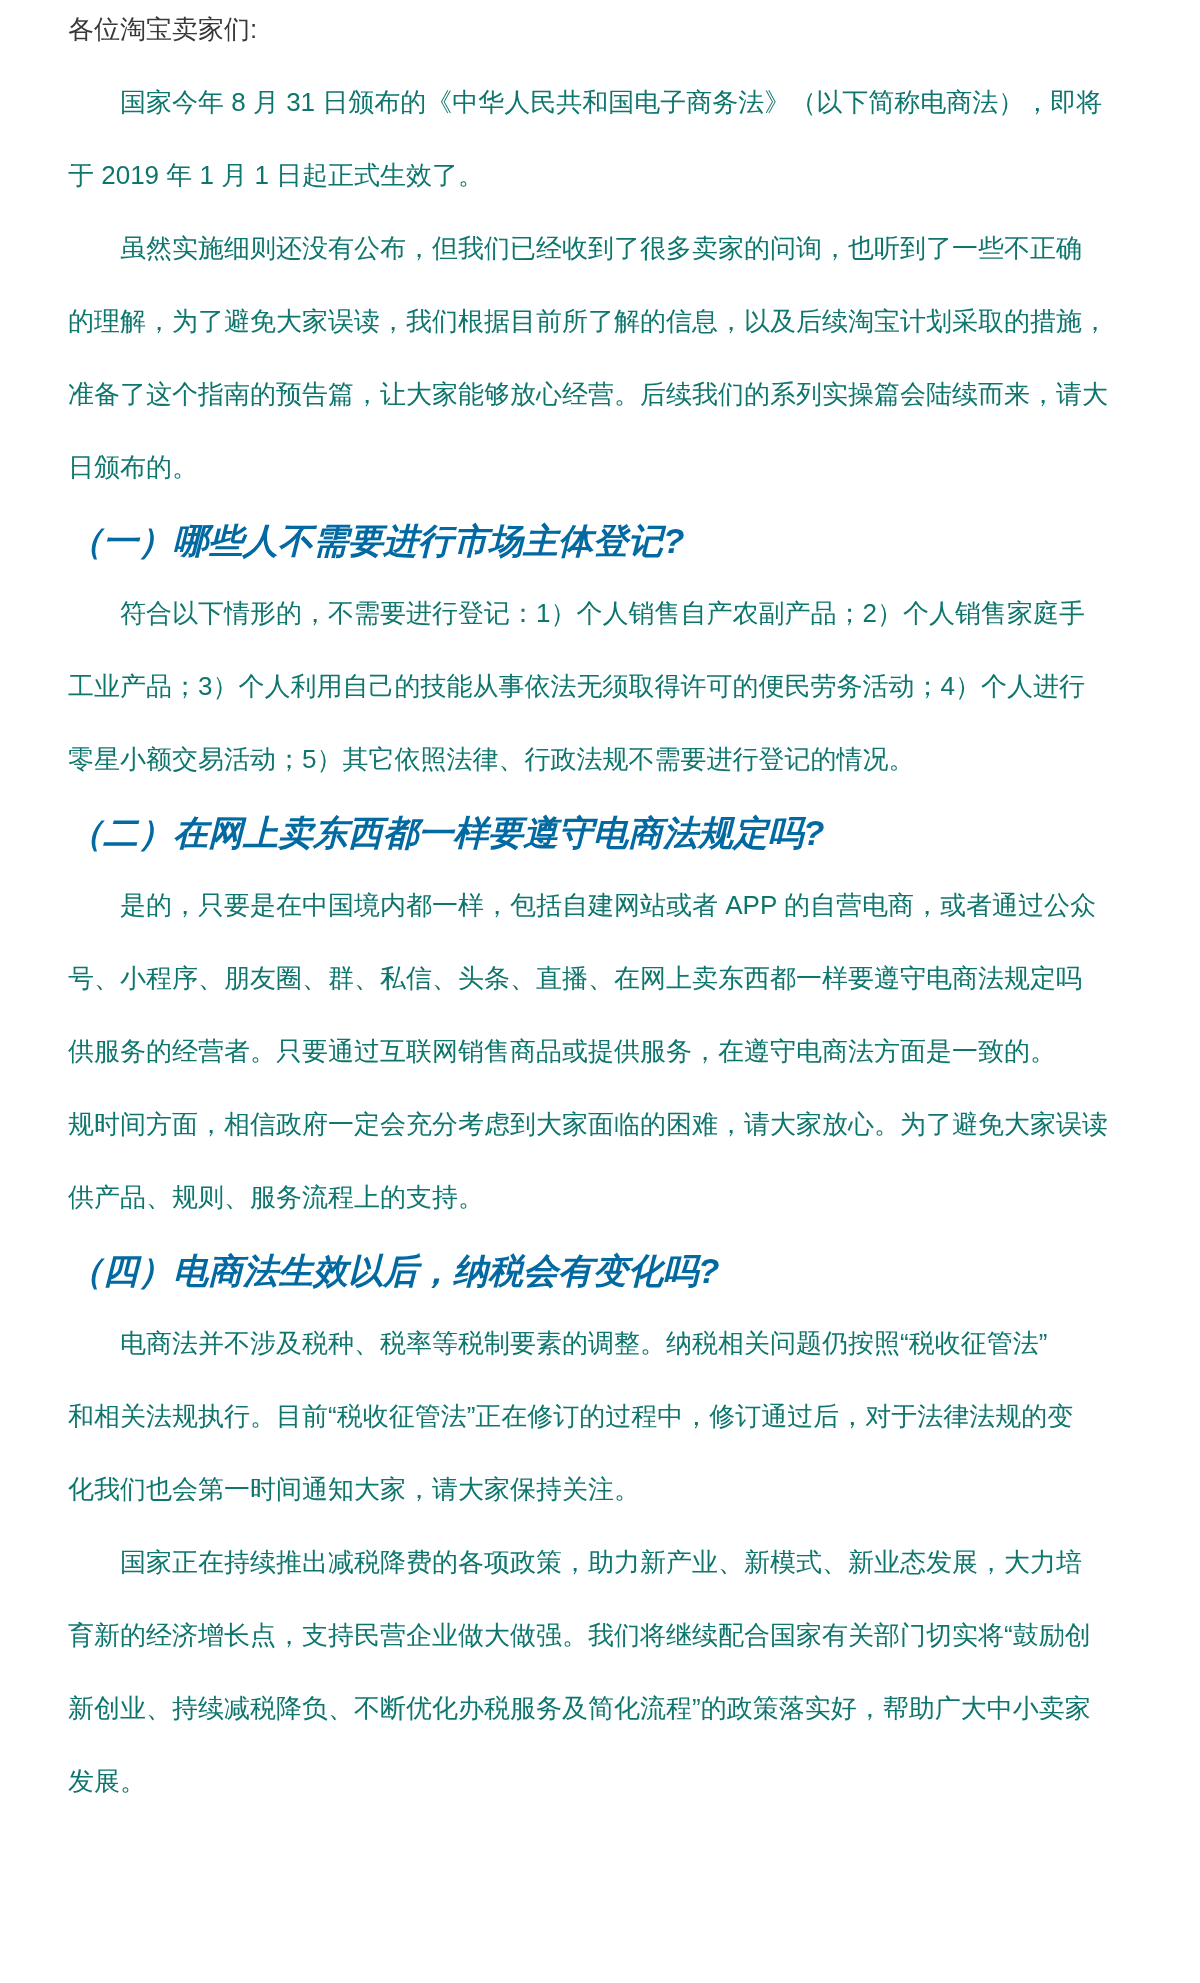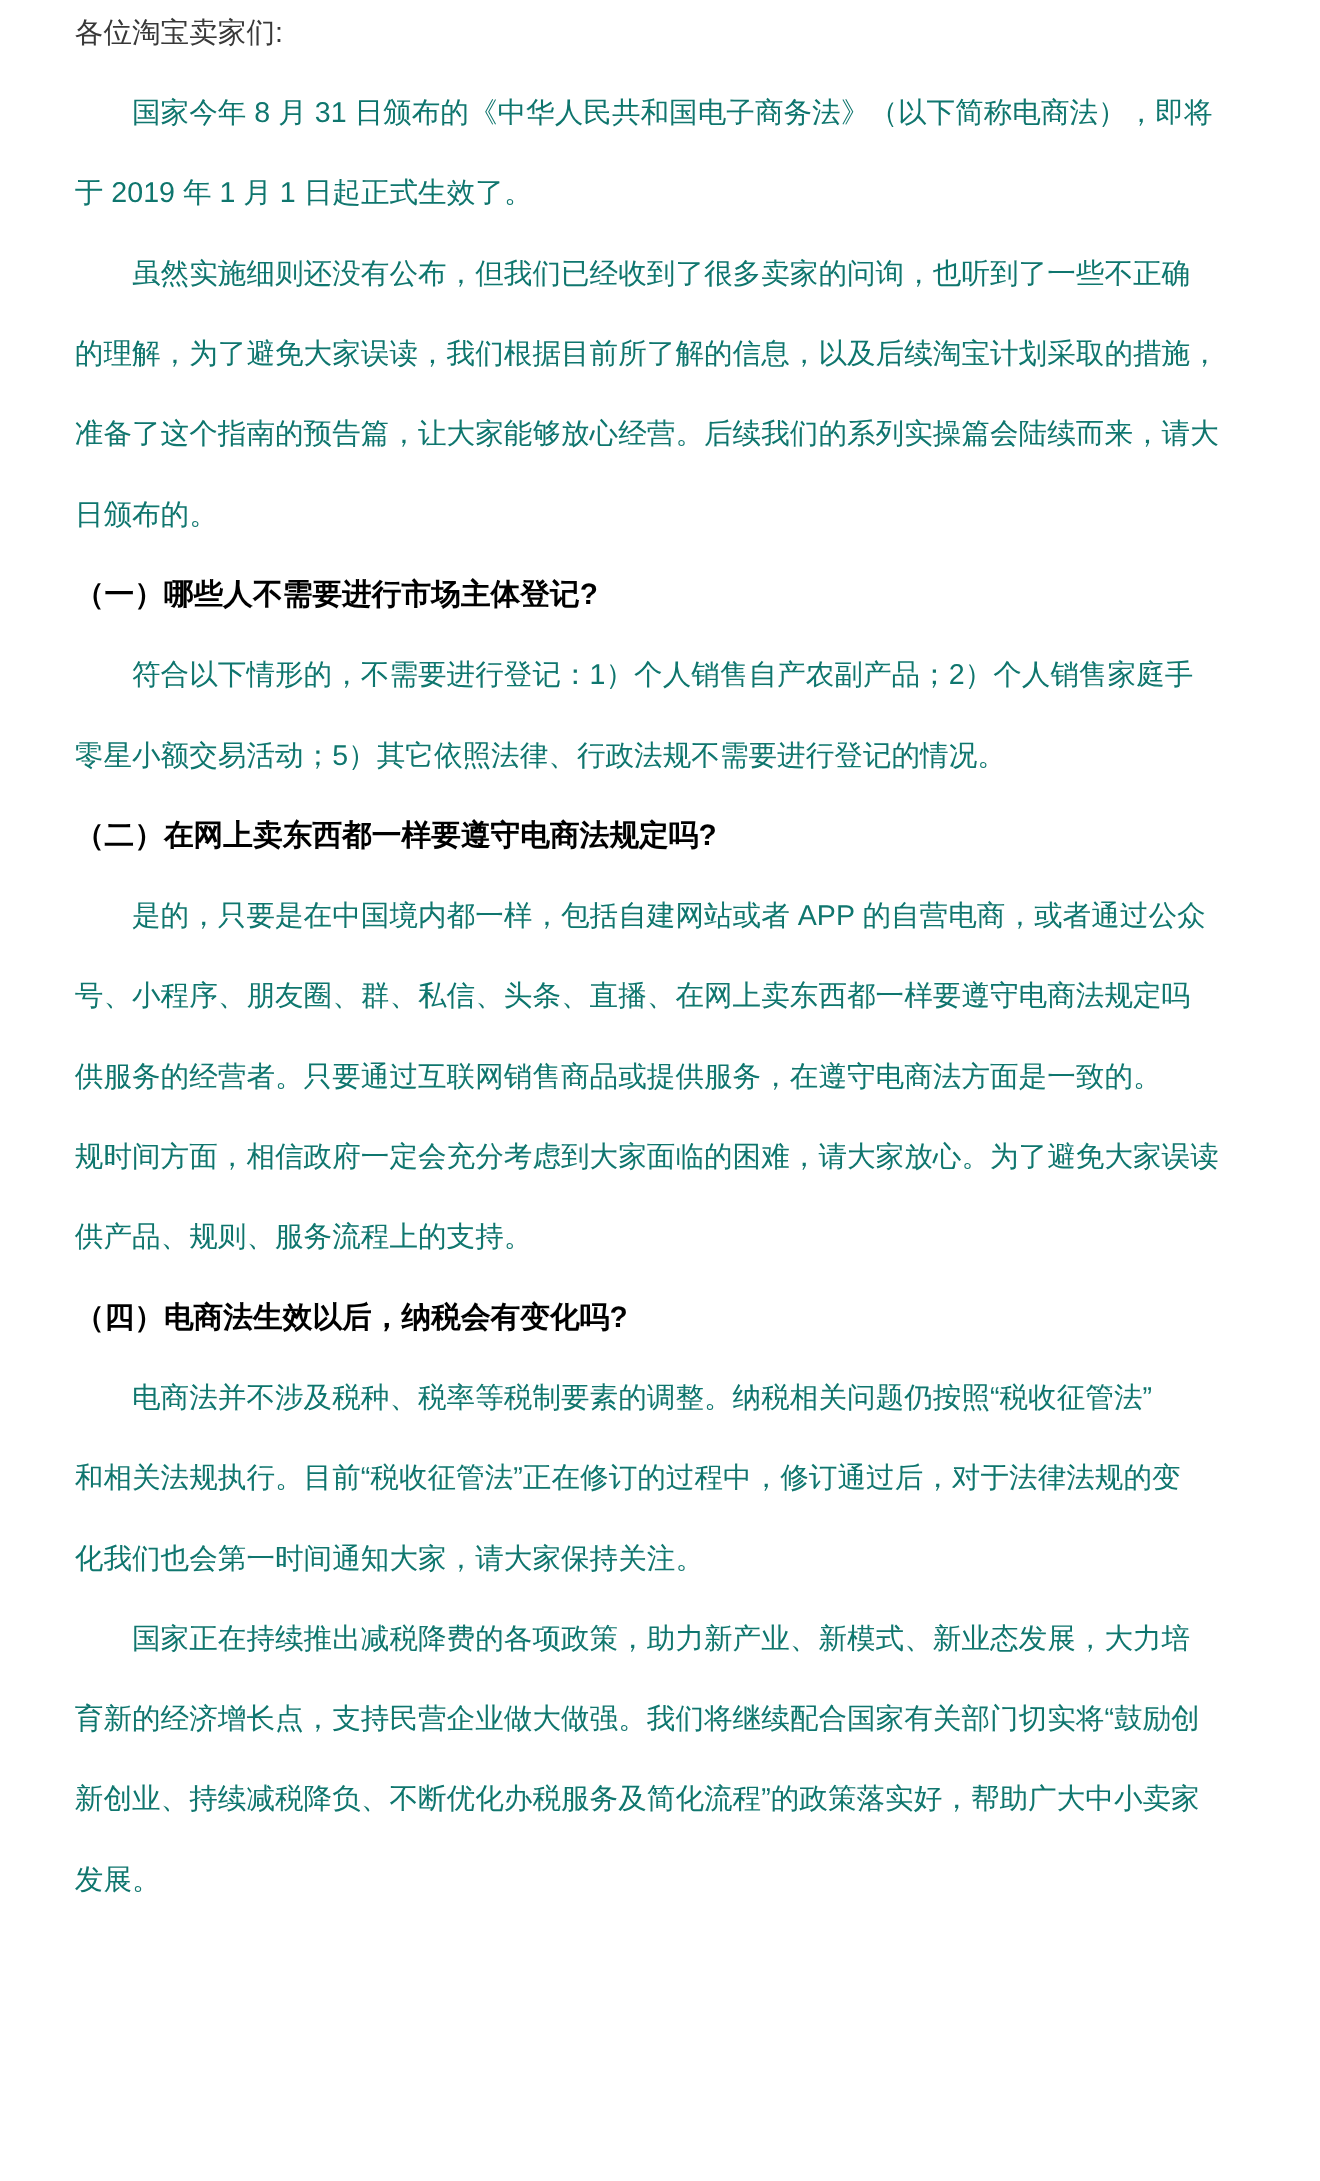--- a/index.html
+++ b/index.html
@@ -26,41 +26,43 @@
     font-size: 26px;
     color: #0f766e;
     white-space: nowrap;
     overflow: visible;
   }
   .line.salutation {
     color: #383838;
   }
   .line.heading {
     font-weight: 700;
-    color: #000000;
-    font-size: 27px;
+    color: #0369a1;
+    font-size: 35px;
+    font-style: italic;
   }
   .line.indent {
     text-indent: 52px;
   }
 </style>
 </head>
 <body>
 
 <div class="doc">
   <div>
       <div class="line salutation">各位淘宝卖家们:</div>
       <div class="line body indent">国家今年 8 月 31 日颁布的《中华人民共和国电子商务法》（以下简称电商法），即将</div>
       <div class="line body">于 2019 年 1 月 1 日起正式生效了。</div>
       <div class="line body indent">虽然实施细则还没有公布，但我们已经收到了很多卖家的问询，也听到了一些不正确</div>
       <div class="line body">的理解，为了避免大家误读，我们根据目前所了解的信息，以及后续淘宝计划采取的措施，</div>
       <div class="line body">准备了这个指南的预告篇，让大家能够放心经营。后续我们的系列实操篇会陆续而来，请大</div>
       <div class="line body">日颁布的。</div>
       <div class="line heading">（一）哪些人不需要进行市场主体登记?</div>
       <div class="line body indent">符合以下情形的，不需要进行登记：1）个人销售自产农副产品；2）个人销售家庭手</div>
+      <div class="line body">工业产品；3）个人利用自己的技能从事依法无须取得许可的便民劳务活动；4）个人进行</div>
       <div class="line body">零星小额交易活动；5）其它依照法律、行政法规不需要进行登记的情况。</div>
       <div class="line heading">（二）在网上卖东西都一样要遵守电商法规定吗?</div>
       <div class="line body indent">是的，只要是在中国境内都一样，包括自建网站或者 APP 的自营电商，或者通过公众</div>
       <div class="line body">号、小程序、朋友圈、群、私信、头条、直播、在网上卖东西都一样要遵守电商法规定吗</div>
       <div class="line body">供服务的经营者。只要通过互联网销售商品或提供服务，在遵守电商法方面是一致的。</div>
       <div class="line body">规时间方面，相信政府一定会充分考虑到大家面临的困难，请大家放心。为了避免大家误读</div>
       <div class="line body">供产品、规则、服务流程上的支持。</div>
       <div class="line heading">（四）电商法生效以后，纳税会有变化吗?</div>
       <div class="line body indent">电商法并不涉及税种、税率等税制要素的调整。纳税相关问题仍按照“税收征管法”</div>
       <div class="line body">和相关法规执行。目前“税收征管法”正在修订的过程中，修订通过后，对于法律法规的变</div>

